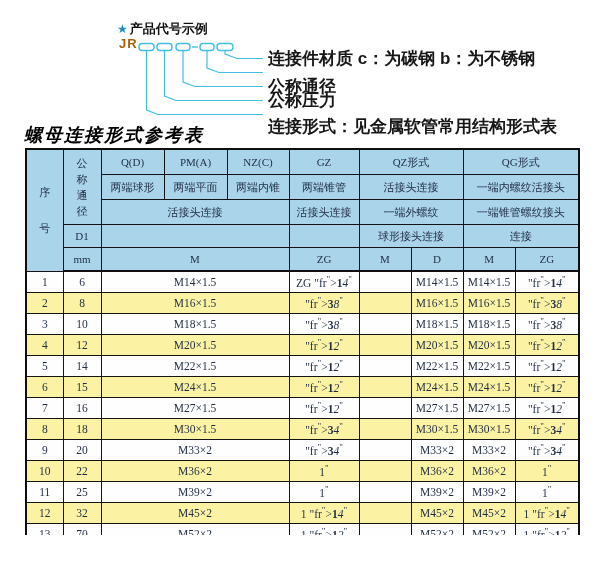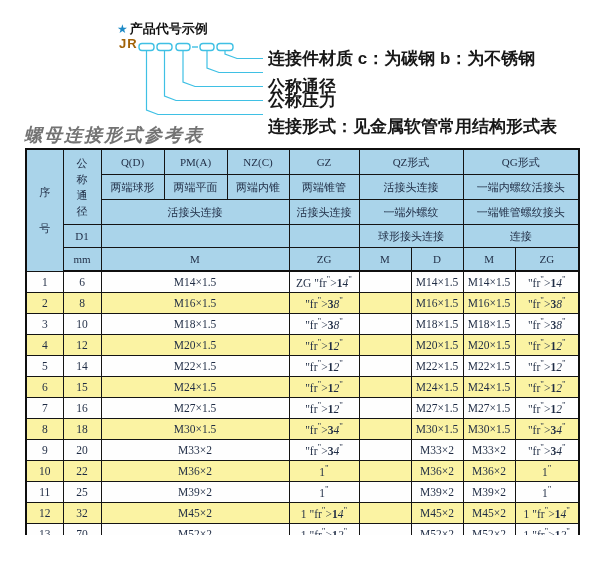--- a/index.html
+++ b/index.html
@@ -10,21 +10,21 @@
   .dg-title{position:absolute;left:117px;top:20px;font-size:13px;font-weight:bold;color:#111;}
   .dg-title .star{color:#1e8ac6;margin-right:2px;font-size:12px;}
   .jr{position:absolute;left:119px;top:36px;font-size:13px;font-weight:bold;color:#a16207;
       letter-spacing:1px;}
   .dg-svg{position:absolute;left:0;top:0;}
   .dg-label{position:absolute;left:268px;height:14px;line-height:14px;font-size:17px;
             font-weight:bold;color:#171717;white-space:nowrap;}
 
   
   .tbl-title{position:absolute;left:24px;top:123px;font-size:18px;font-weight:bold;
-             font-style:italic;letter-spacing:2px;color:#737373;
+             font-style:italic;letter-spacing:2px;color:#000000;
              font-family:"Liberation Serif","DejaVu Serif",serif;}
 
   
   table.main{position:absolute;left:25px;top:148px;width:553px;border-collapse:collapse;
              table-layout:fixed;border:2px solid #0f0f0f;
              font-family:"Liberation Serif","DejaVu Serif",serif;color:#1f2c44;}
   .main th,.main td{border:1px solid #141414;text-align:center;vertical-align:middle;
              padding:0;overflow:hidden;font-weight:normal;}
   .main thead th{background:#aad4ea;font-size:11px;}
   .main thead tr.hrA th,.main thead tr.hrB th,.main thead tr.hrC th{height:24px;}

